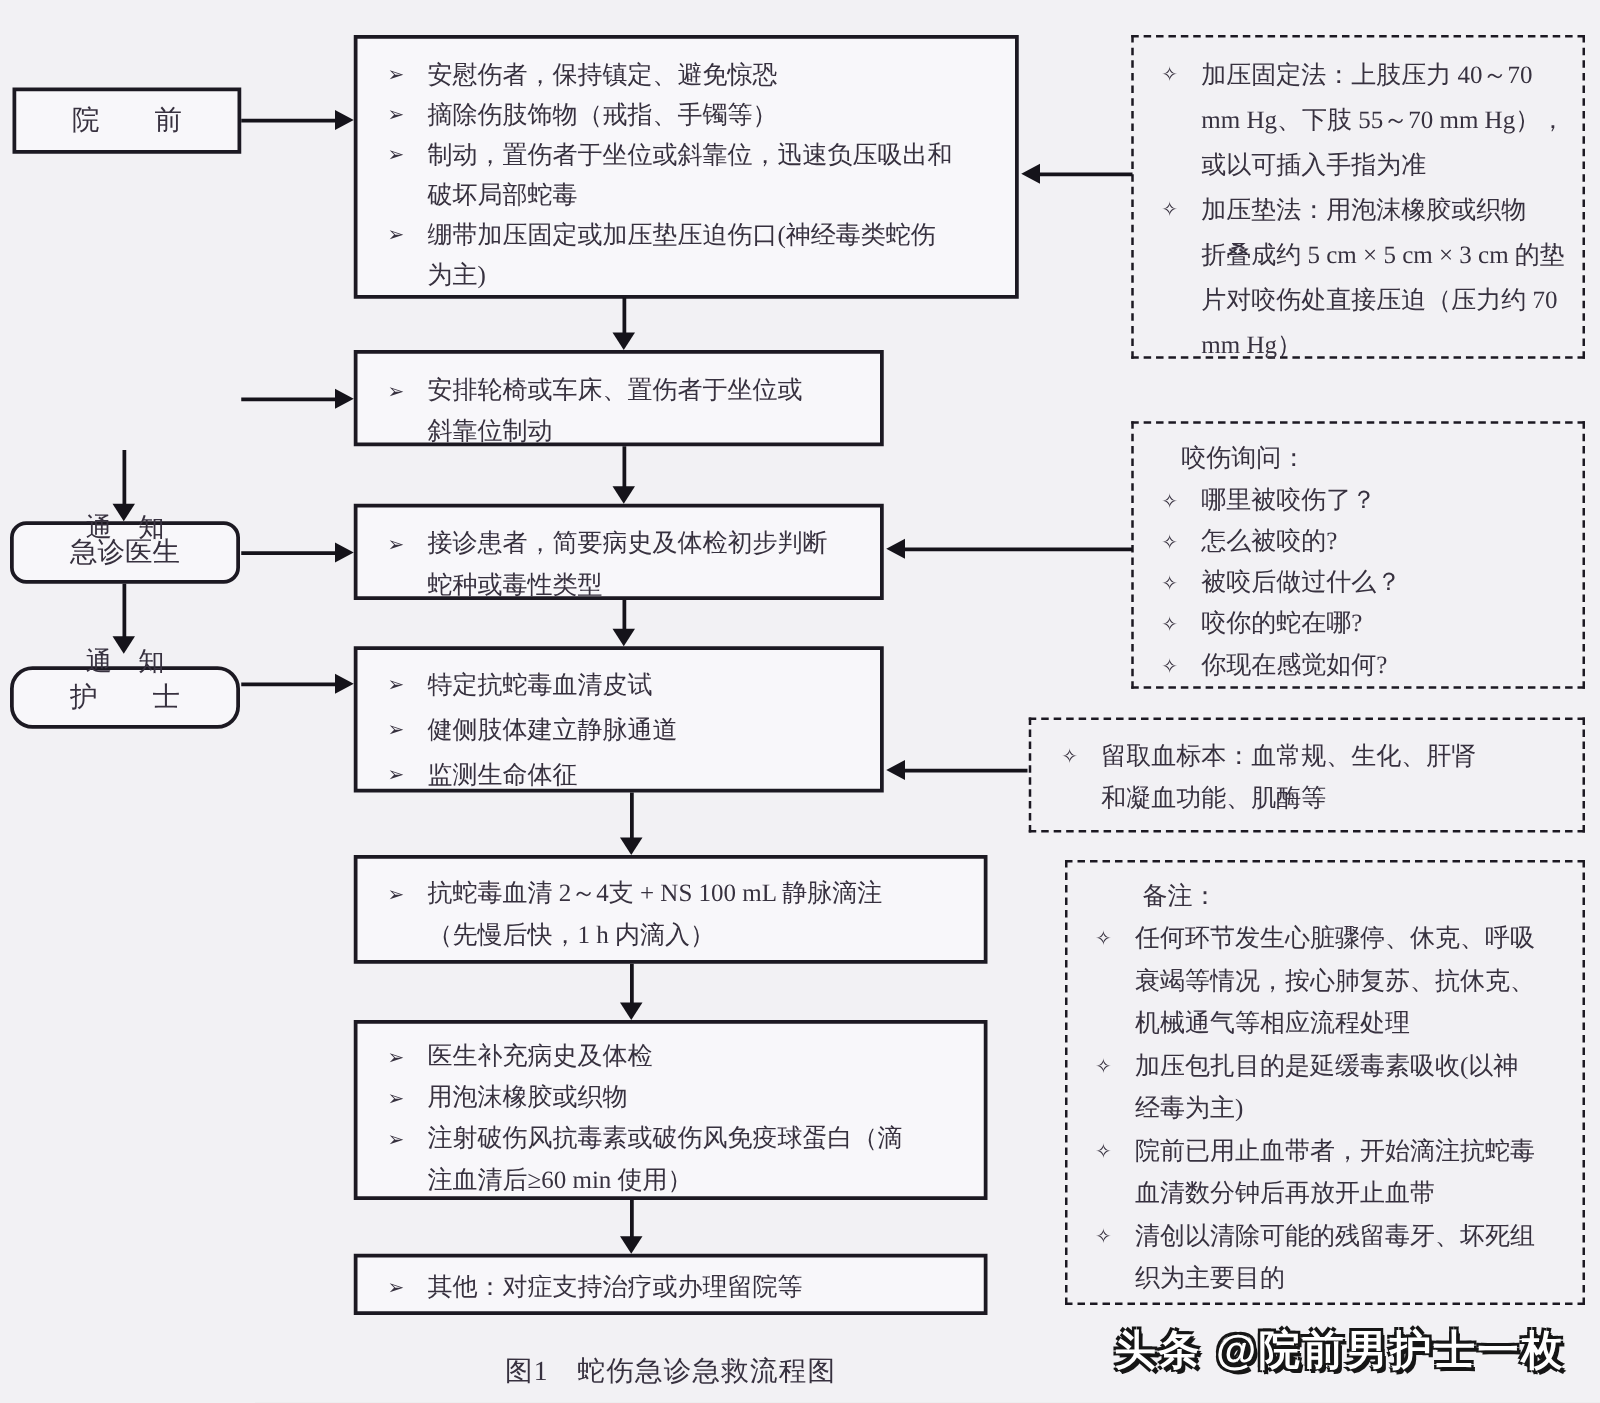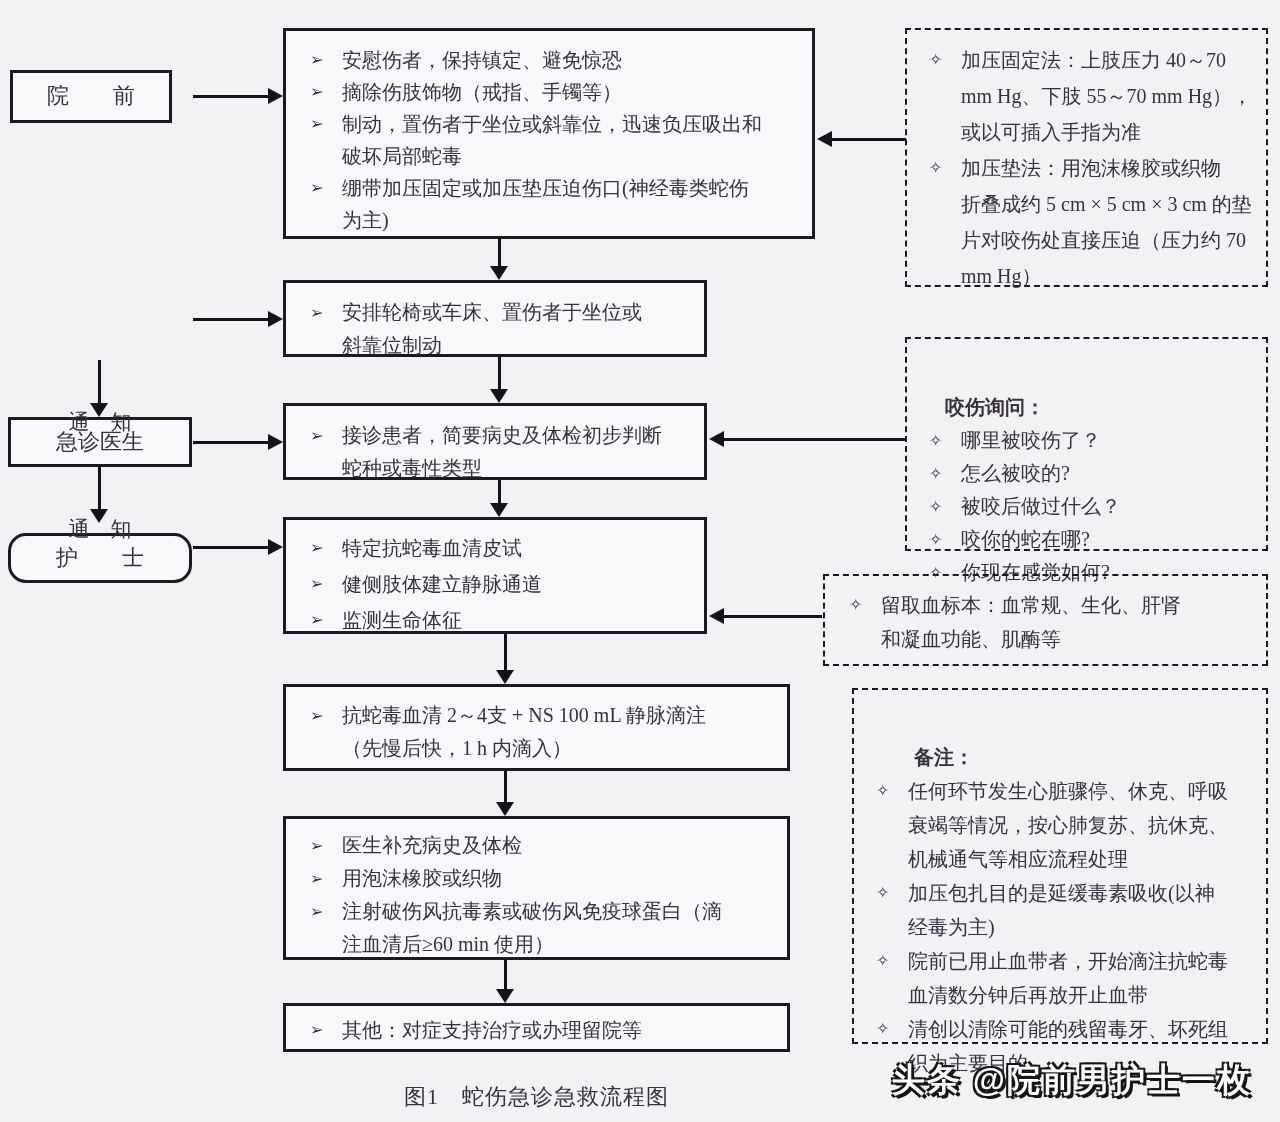--- a/index.html
+++ b/index.html
@@ -13,21 +13,21 @@
   .box { position:absolute; border:3px solid #1c1922; background:#f8f7fa; }
   .box.dashed { border:2px dashed #1c1922; background:transparent; }
   .label-box { display:flex; flex-direction:column; align-items:center; justify-content:center;
                font-size:22px; text-align:center; line-height:1.3; }
   .flow-box { font-size:20px; }
   .note-box { font-size:20px; }
   .item { display:flex; align-items:flex-start; }
   .marker { flex:0 0 32px; width:32px; font-size:16px;
             font-family:"DejaVu Sans","Liberation Sans",sans-serif; }
   .item-text { flex:1; white-space:pre-line; }
-  .note-title { font-weight:bold;margin-top:40px; }
+  .note-title { font-weight:normal; }
   .caption { position:absolute; font-weight:normal; font-size:22px; text-align:center;
              letter-spacing:1px; }
   .watermark {
     position:absolute; font-family:"Liberation Sans","DejaVu Sans",sans-serif;
     font-weight:900; font-size:33px; color:#ffffff; letter-spacing:2px;
     text-shadow:-2px -2px 0 #161616, 2px -2px 0 #161616, -2px 2px 0 #161616,
                  2px 2px 0 #161616, 3px 3px 0 #161616;
   }
   .notify { position:absolute; width:130px; text-align:center; font-size:21px;margin-top:35px; }
   
@@ -44,26 +44,26 @@
   .v-arrow::after {
     content:""; position:absolute; bottom:-13px; left:-8px; width:0; height:0;
     border-top:14px solid #15131a; border-left:9px solid transparent; border-right:9px solid transparent;
   }
 </style>
 </head>
 <body>
 
 <div class="stage">
 
-  <div class="box label-box" style="left:10px; top:70px; width:162px; height:53px;">
+  <div class="box label-box" style="left:10px; top:70px; width:183px; height:53px;">
     <span>院　　前</span>
   </div>
 
 
-  <div class="box label-box" style="left:8px; top:417px; width:184px; height:50px;">
+  <div class="box label-box" style="left:8px; top:417px; width:184px; height:50px;border-radius:13px;">
     <span>急诊医生</span>
   </div>
 
   <div class="box label-box" style="left:8px; top:533px; width:184px; height:50px;border-radius:18px;">
     <span>护　　士</span>
   </div>
 
   <div class="notify" style="left:35px; top:373px;">通　知</div>
   <div class="notify" style="left:35px; top:480px;">通　知</div>
 

